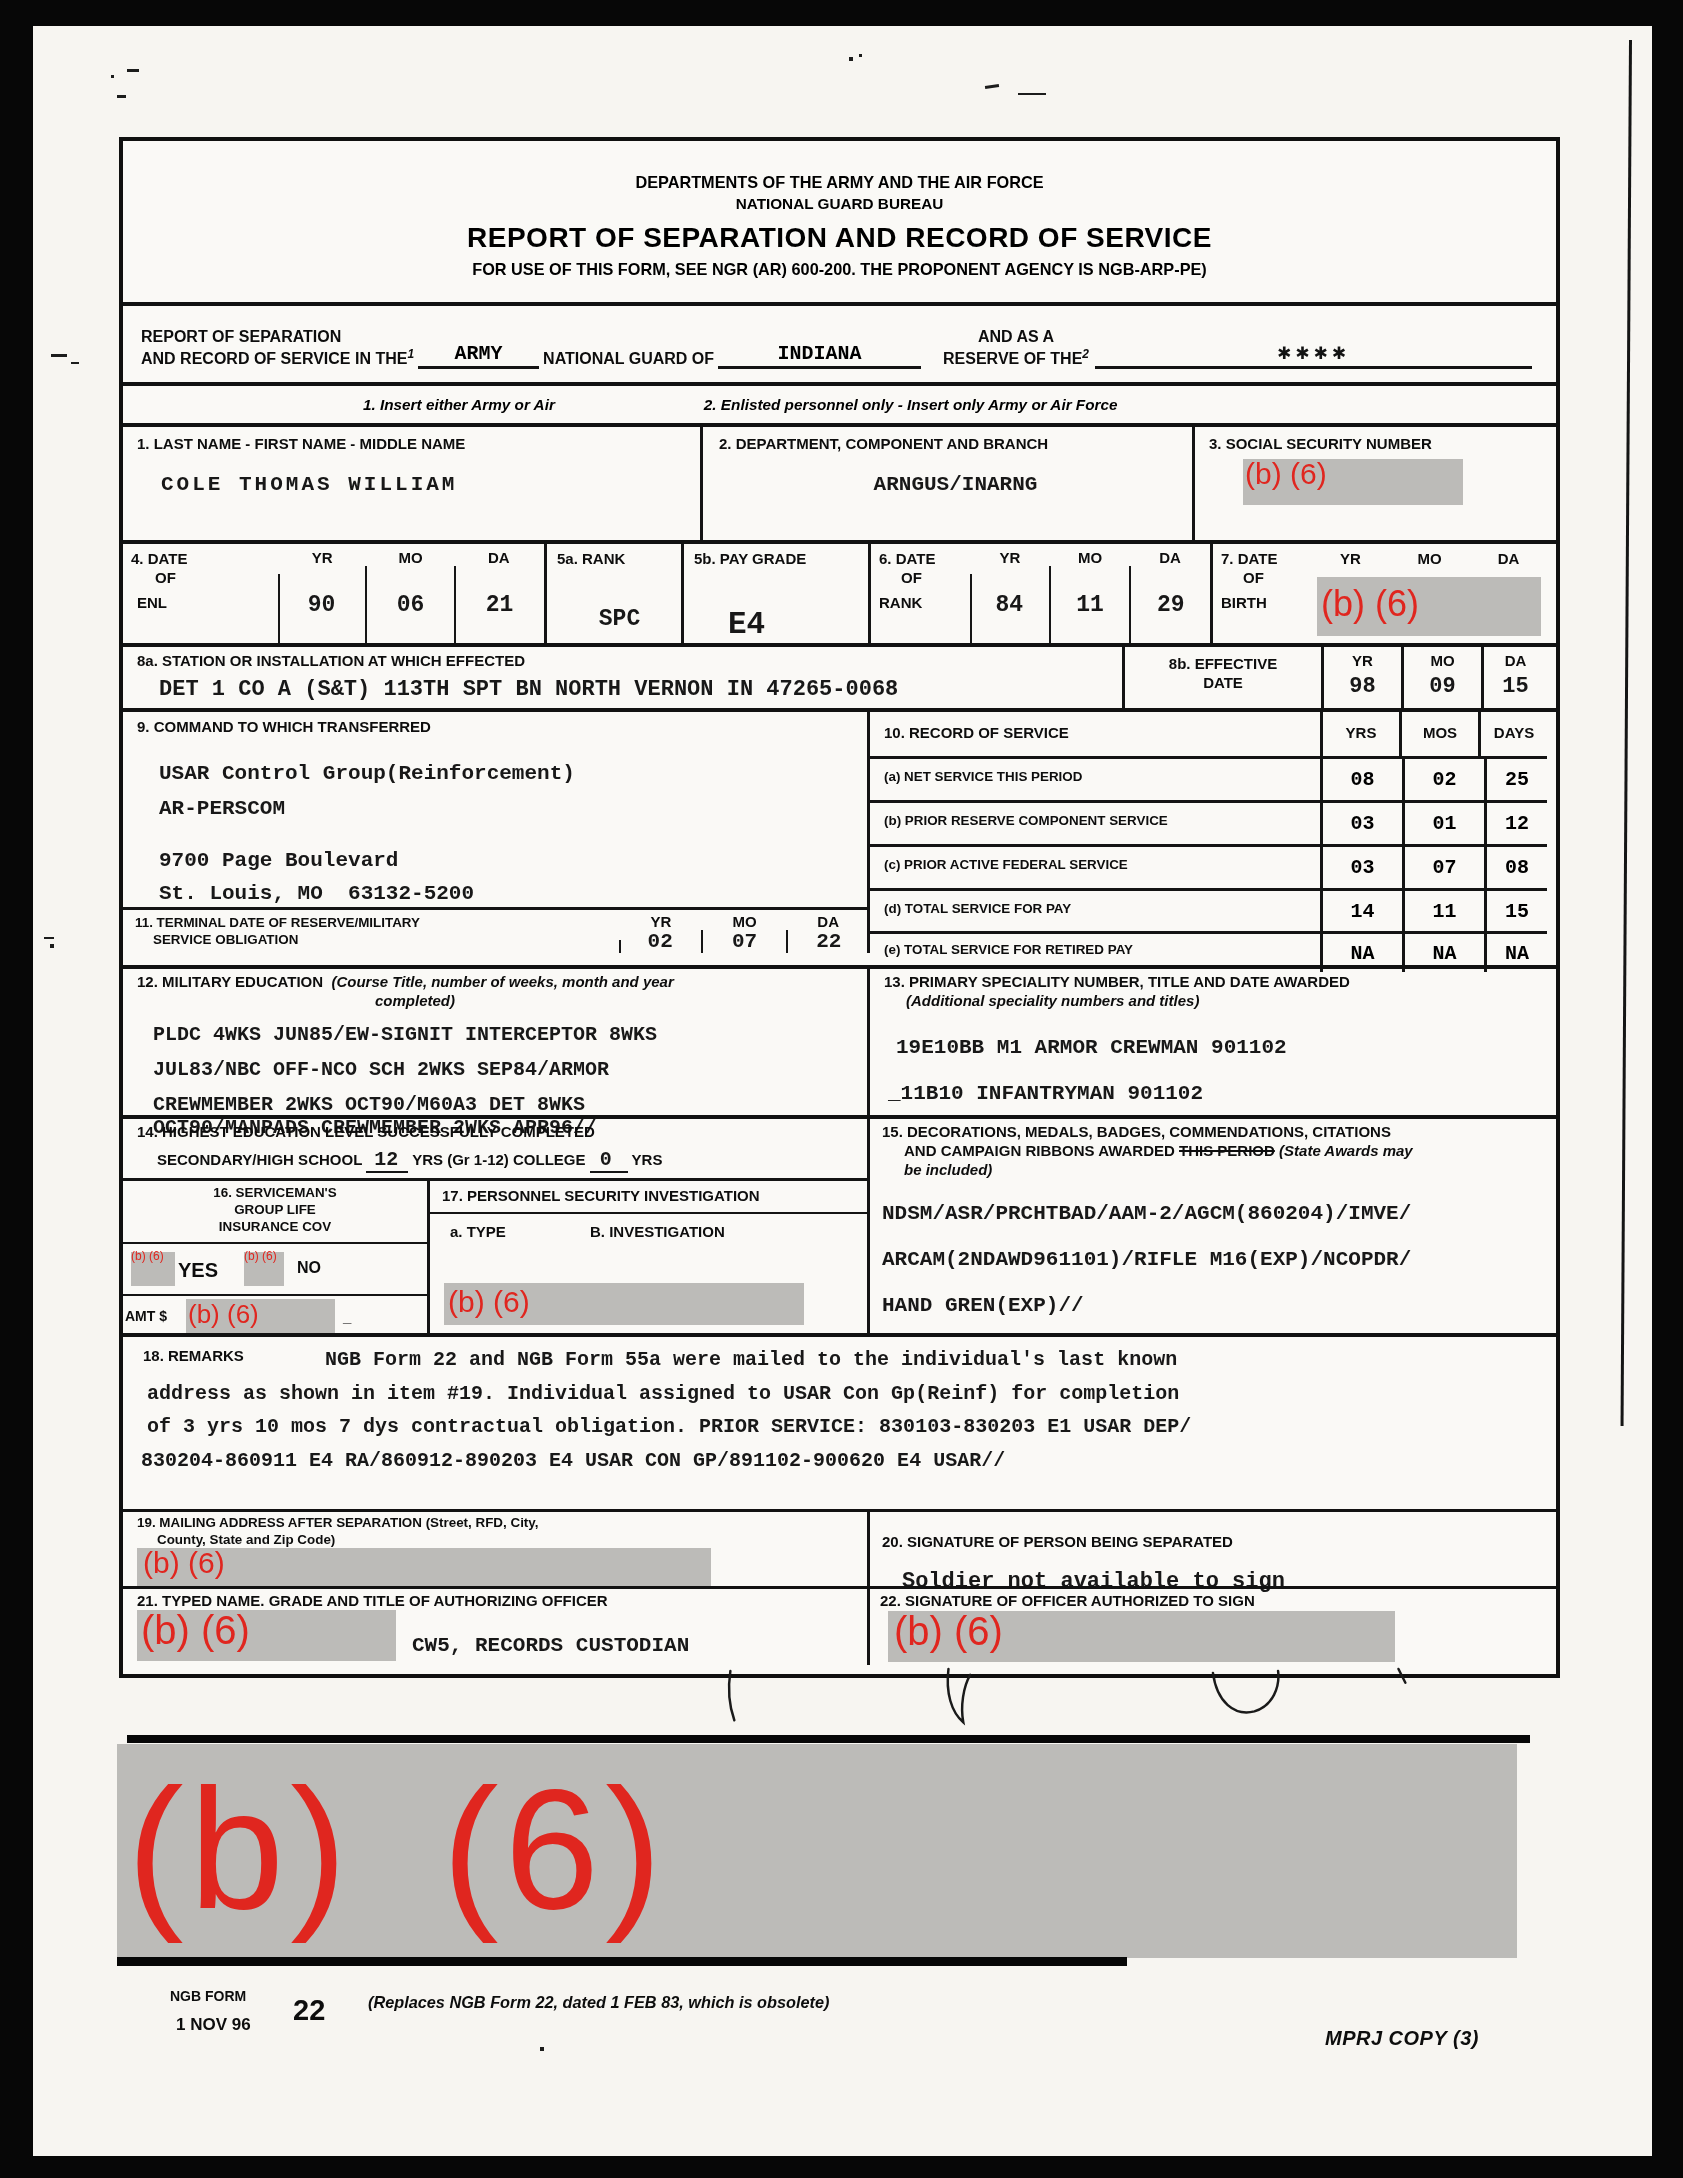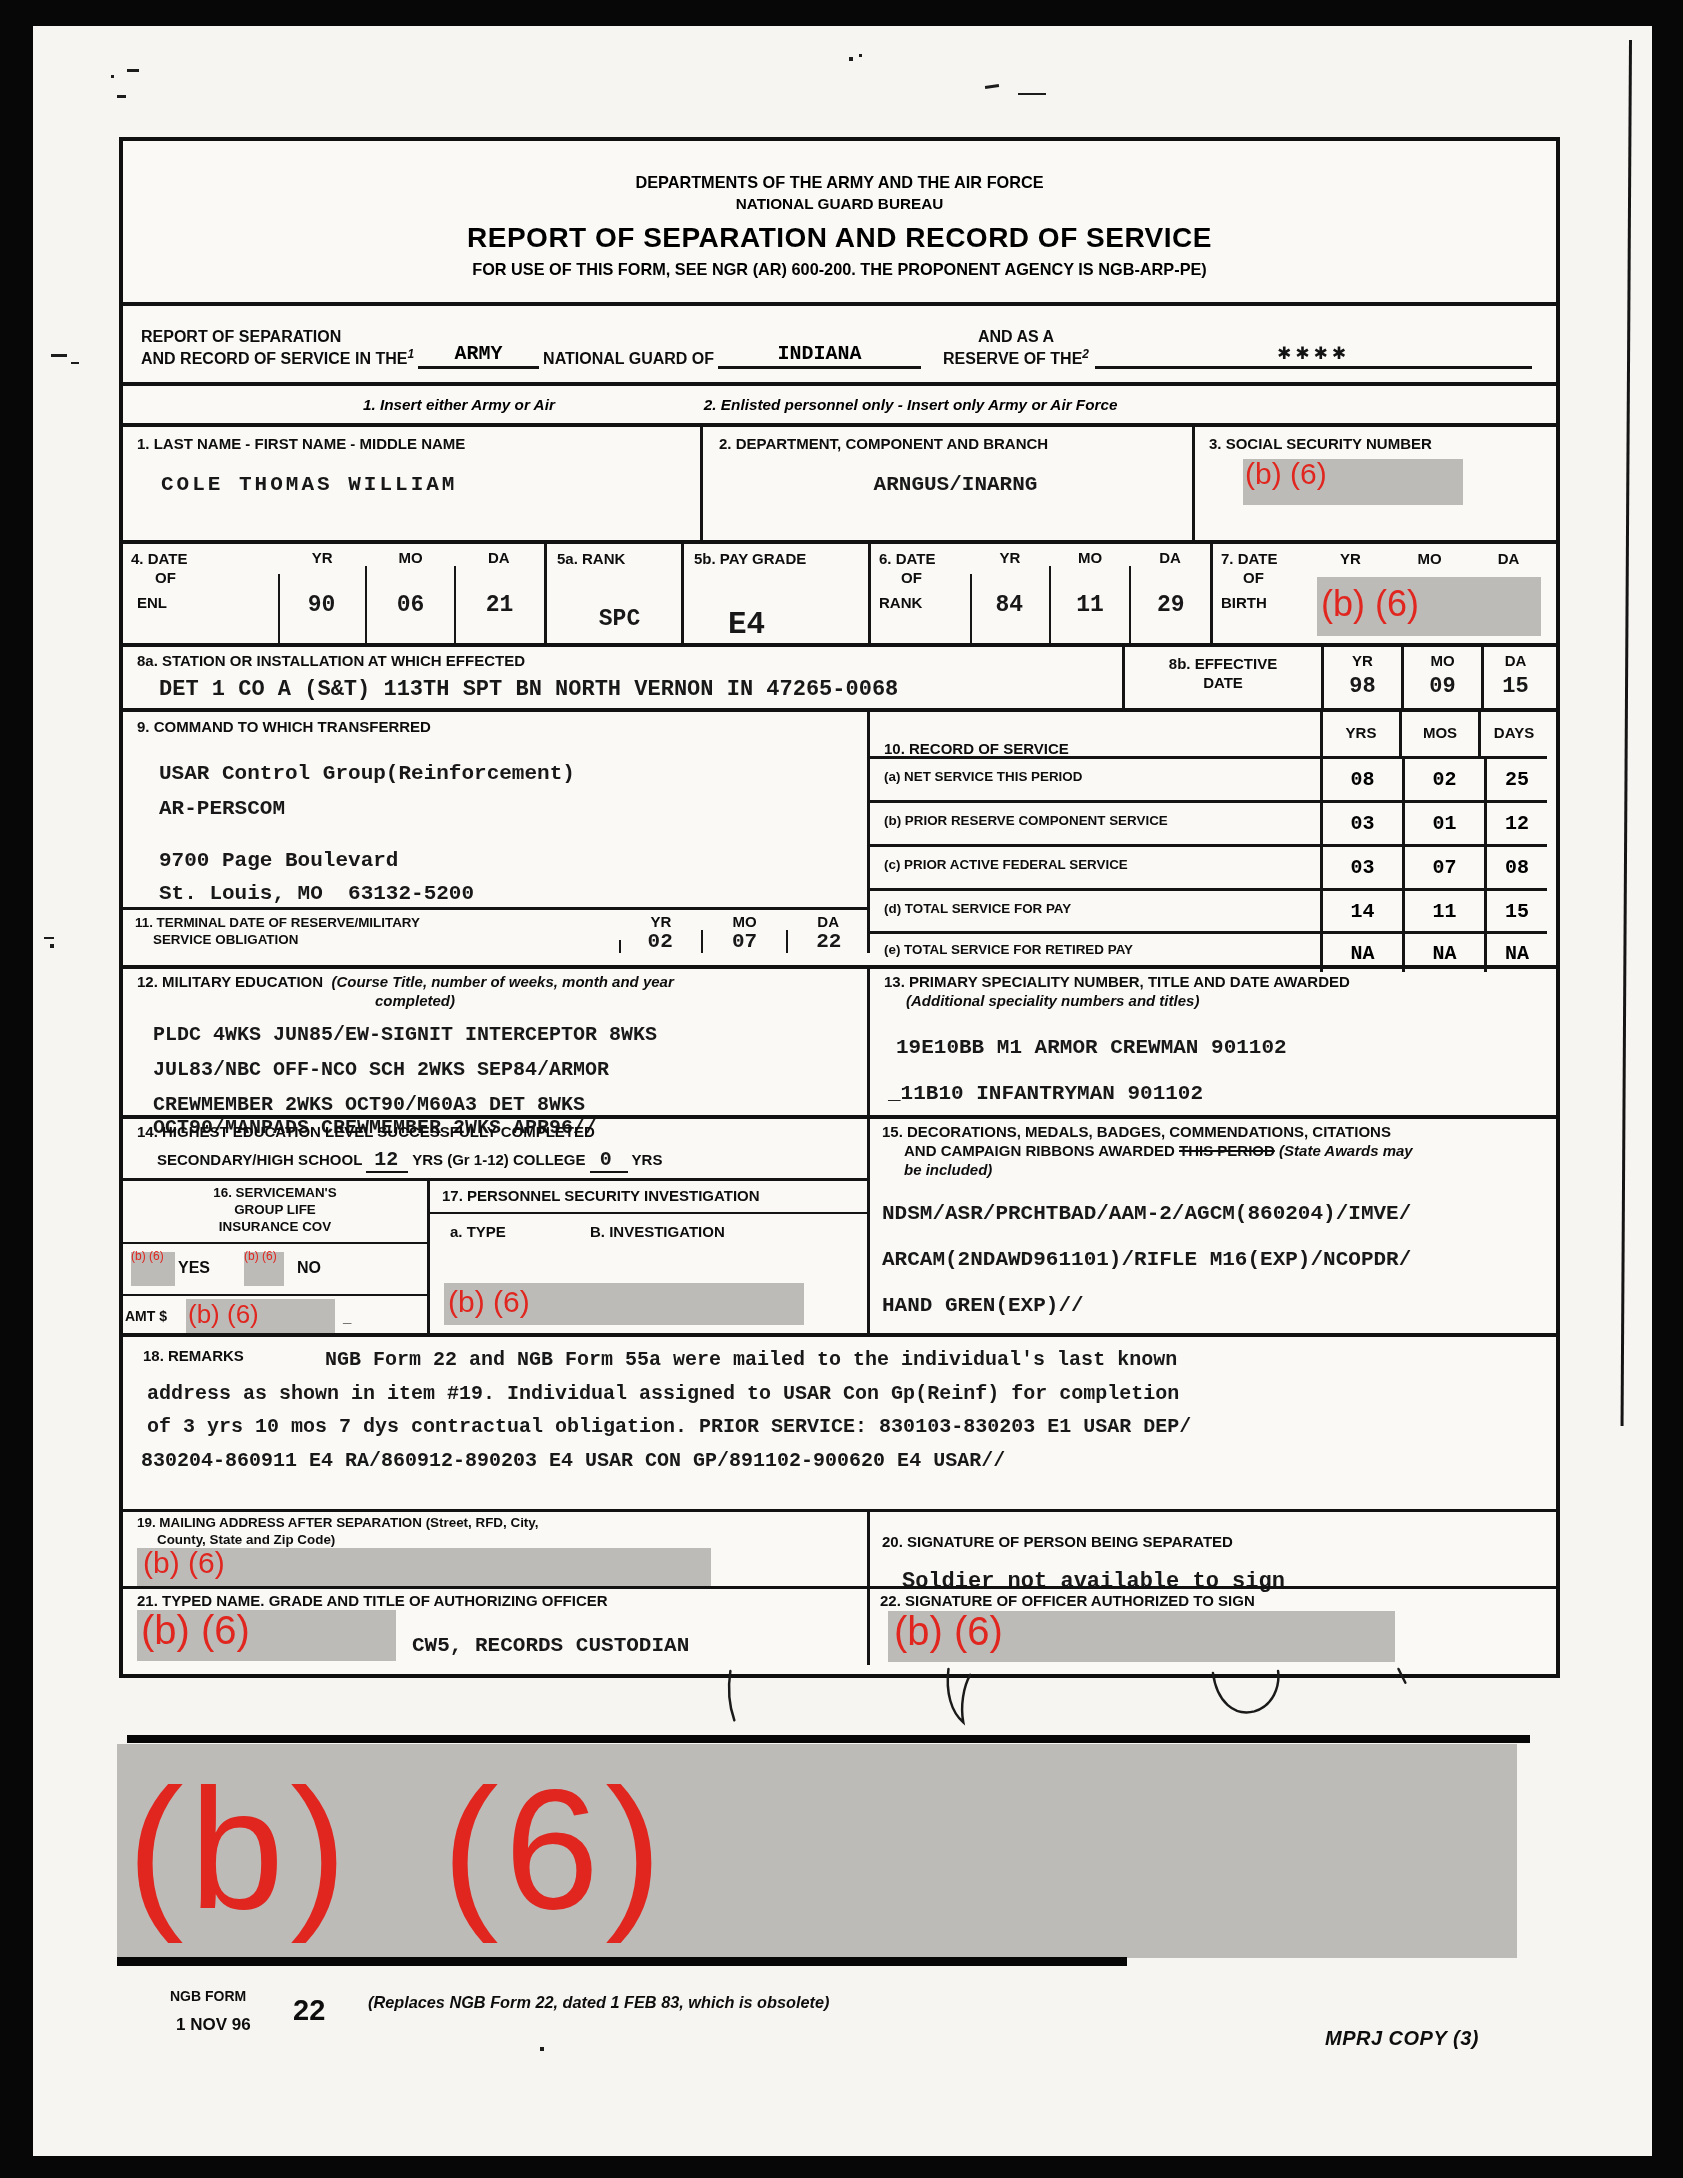--- a/index.html
+++ b/index.html
@@ -231,21 +231,21 @@
                 <span style="font-size:21px;">02</span>
                 <span style="font-size:21px;">07</span>
                 <span style="font-size:21px;">22</span>
               </div>
           </div>
         </div>
       </div>
     </div>
     <div class="cell" style="left:747px;width:677px;">
       <div style="display:flex;height:44px;">
-        <div class="lbl" style="flex:0 0 450px;padding:28px 0 0 14px;box-sizing:border-box;">10.  RECORD OF SERVICE</div>
+        <div class="lbl" style="flex:0 0 450px;padding:12px 0 0 14px;box-sizing:border-box;">10.  RECORD OF SERVICE</div>
         <div class="lbl" style="flex:0 0 79px;border-left:3px solid #141414;text-align:center;padding-top:12px;box-sizing:border-box;">YRS</div>
         <div class="lbl" style="flex:0 0 79px;border-left:3px solid #141414;text-align:center;padding-top:12px;box-sizing:border-box;">MOS</div>
         <div class="lbl" style="flex:1;border-left:3px solid #141414;text-align:center;padding-top:12px;box-sizing:border-box;">DAYS</div>
       </div>
       <div class="r10" style="height:41px;">
         <div class="rl lbl sm">(a)  NET SERVICE THIS PERIOD</div>
         <div class="rv">08</div>
         <div class="rv">02</div>
         <div class="rv">25</div>
       </div>
@@ -308,21 +308,21 @@
       <div style="position:absolute;left:0;top:62px;bottom:0;width:307px;border-right:3px solid #141414;box-sizing:border-box;">
         <div style="height:63px;border-bottom:2px solid #141414;text-align:center;padding-top:4px;box-sizing:border-box;">
           <div class="lbl sm">16.  SERVICEMAN'S</div>
           <div class="lbl sm">GROUP LIFE</div>
           <div class="lbl sm">INSURANCE COV</div>
         </div>
         <div style="height:50px;border-bottom:2px solid #141414;position:relative;">
           <div class="chip" style="left:8px;top:8px;width:44px;height:34px;">
             <span class="red" style="font-size:12px;position:absolute;left:0;top:-3px;white-space:nowrap;">(b) (6)</span>
           </div>
-          <span class="lbl" style="position:absolute;left:55px;top:14px;font-size:16px;">YES</span>
+          <span class="lbl" style="position:absolute;left:55px;top:14px;font-size:20px;">YES</span>
           <div class="chip" style="left:121px;top:8px;width:40px;height:34px;">
             <span class="red" style="font-size:12px;position:absolute;left:0;top:-3px;white-space:nowrap;">(b) (6)</span>
           </div>
           <span class="lbl" style="position:absolute;left:174px;top:14px;font-size:16px;">NO</span>
         </div>
         <div style="height:40px;position:relative;">
           <span class="lbl" style="position:absolute;left:2px;top:12px;font-size:14px;">AMT $</span>
           <div class="chip" style="left:63px;top:3px;width:149px;height:36px;">
             <span class="red" style="font-size:26px;position:absolute;left:2px;top:0;">(b) (6)</span>
           </div>

